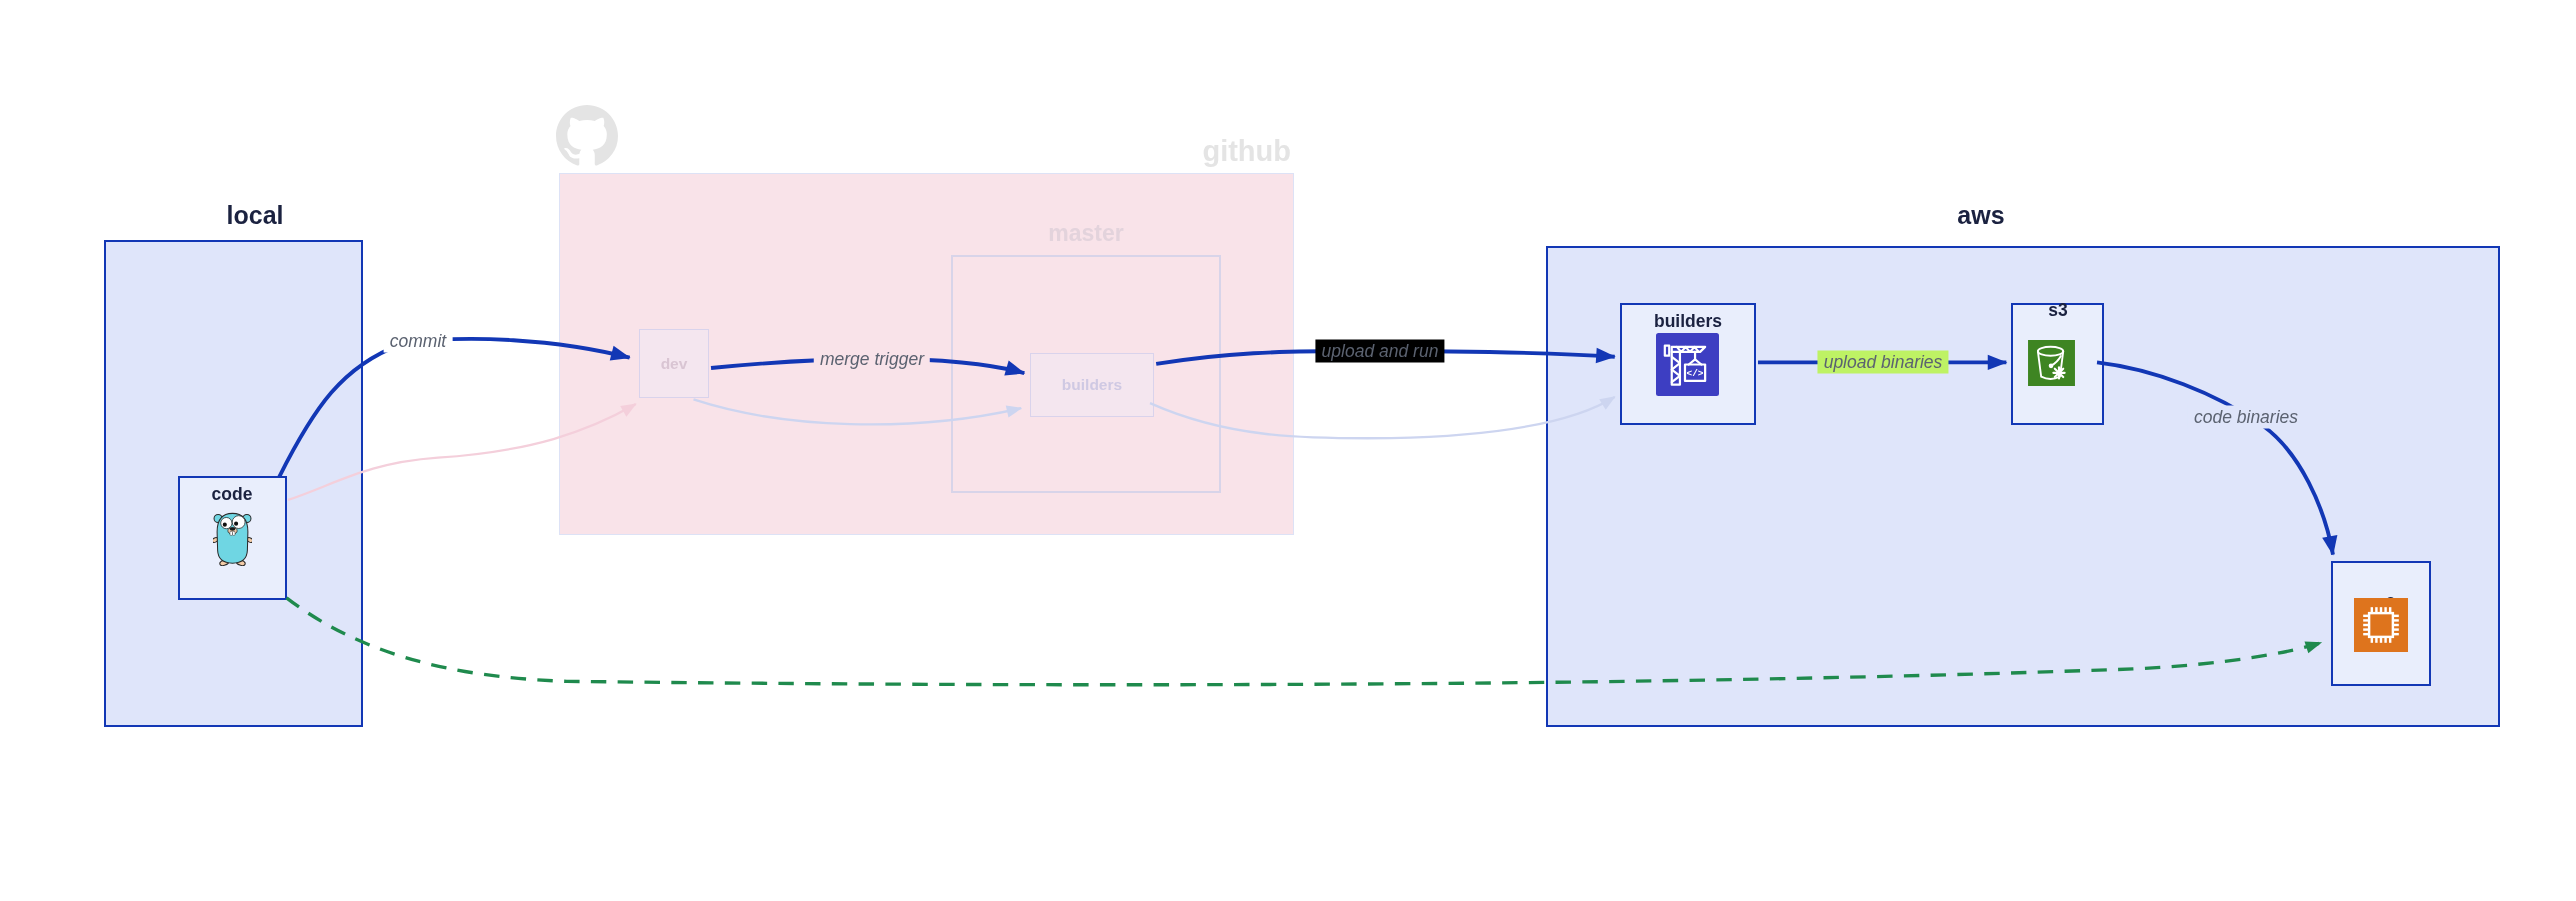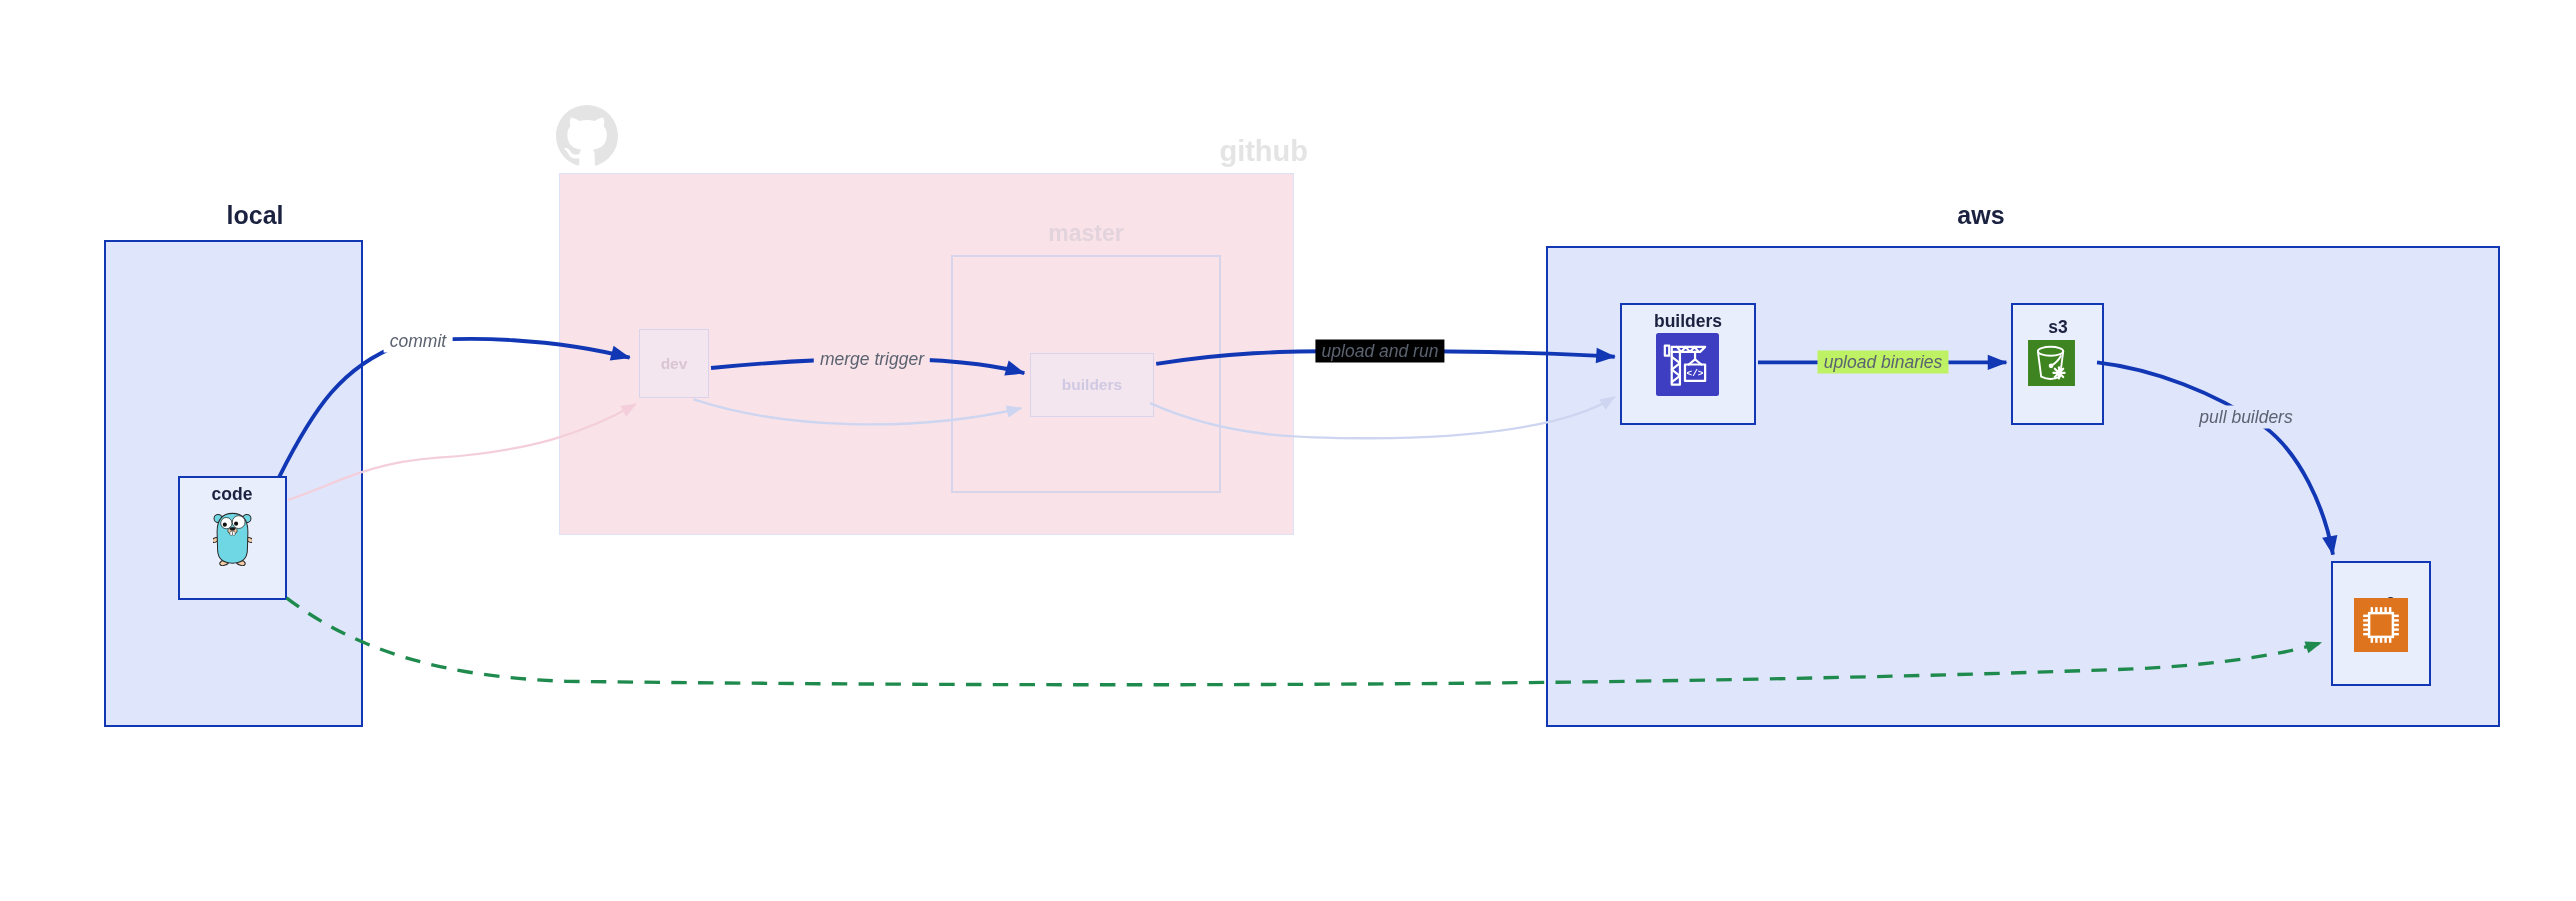--- a/index.html
+++ b/index.html
@@ -10,34 +10,34 @@
   
   .cluster{position:absolute;box-sizing:border-box;}
   .cluster.local{left:104px;top:240px;width:259px;height:487px;background:#dfe5fa;border:2.6px solid #1237b5;}
   .cluster.aws{left:1546px;top:246px;width:954px;height:481px;background:#dfe5fa;border:2.6px solid #1237b5;}
   .cluster.github{left:559px;top:173px;width:735px;height:362px;background:#f9e3e9;border:1.5px solid #dde2f6;}
   .cluster.master{left:951px;top:255px;width:270px;height:238px;background:transparent;border:2.1px solid #d8d4e9;}
   .cluster-label{position:absolute;transform:translate(-50%,-50%);font-size:25px;font-weight:600;color:#1b2240;white-space:nowrap;}
   #local-label{left:233px;top:215px;margin-left:22px;}
   #aws-label{left:1981px;top:215px;}
   #master-label{left:1086px;top:233px;font-size:23px;color:#e3d3dc;}
-  #github-watermark{position:absolute;left:1291px;top:151px;transform:translate(-100%,-50%);font-size:29px;font-weight:600;color:#e4e4e4;margin-left:17px;}
+  #github-watermark{position:absolute;left:1291px;top:151px;transform:translate(-100%,-50%);font-size:29px;font-weight:600;color:#e4e4e4;}
   
   .node{position:absolute;box-sizing:border-box;background:#e9eefc;border:2.6px solid #1237b5;}
   .node.faded{background:#f4e6ef;border:1.5px solid #d9d3ec;}
   #node-code{left:178px;top:476px;width:109px;height:124px;}
   #node-dev{left:639px;top:329px;width:70px;height:69px;}
   #node-workflows{left:1030px;top:353px;width:124px;height:64px;}
   #node-builders{left:1620px;top:303px;width:136px;height:122px;}
   #node-s3{left:2011px;top:303px;width:93px;height:122px;}
   #node-ec2{left:2331px;top:561px;width:100px;height:125px;}
   .node-label{position:absolute;transform:translate(-50%,-50%);font-size:17.5px;font-weight:bold;color:#1b2240;white-space:nowrap;}
   #code-label{left:232px;top:494px;}
   #builders-label{left:1688px;top:321px;}
-  #s3-label{left:2058px;top:327px;text-align:right;}
+  #s3-label{left:2058px;top:310px;text-align:right;}
   #ec2-label{left:2381px;top:604px;}
   #dev-label{left:674px;top:364px;font-size:15.5px;color:#d9c5d3;}
   #workflows-label{left:1092px;top:385px;font-size:15.5px;color:#cfc9e3;}
   
   .icon{position:absolute;}
   #gopher-icon{left:213px;top:510px;}
   #octocat-icon{left:556px;top:105px;}
   #builders-icon{left:1656px;top:333px;}
   #s3-icon{left:2028px;top:340px;}
   #ec2-icon{left:2354px;top:598px;}
@@ -194,17 +194,17 @@
     <path class="edge-blue" d="M 2244 706 C 2380 684 2480 681 2640 681 C 2850 681 3040 686 3134 692" marker-end="url(#arr-blue)"></path>
     <path class="edge-blue" d="M 3412 703 L 3894 703" marker-end="url(#arr-blue)"></path>
     <path class="edge-blue" d="M 4070 703 C 4180 716 4300 762 4392 826 C 4464 878 4512 985 4528 1076" marker-end="url(#arr-blue)"></path>
     <path class="edge-green" d="M 556 1160 C 690 1262 860 1314 1100 1322 C 2100 1334 3200 1332 4140 1298 C 4310 1290 4440 1268 4505 1247" marker-end="url(#arr-green)"></path>
   </svg>
 
   <div class="edge-label" id="label-commit">commit</div>
   <div class="edge-label" id="label-merge">merge trigger</div>
   <div class="edge-label" id="label-uploadrun">upload and run</div>
   <div class="edge-label" id="label-uploadbin">upload binaries</div>
-  <div class="edge-label" id="label-pullbin">pull builders</div>
+  <div class="edge-label" id="label-pullbin">code binaries</div>
 
 
 </div>
 
 
 </body></html>

